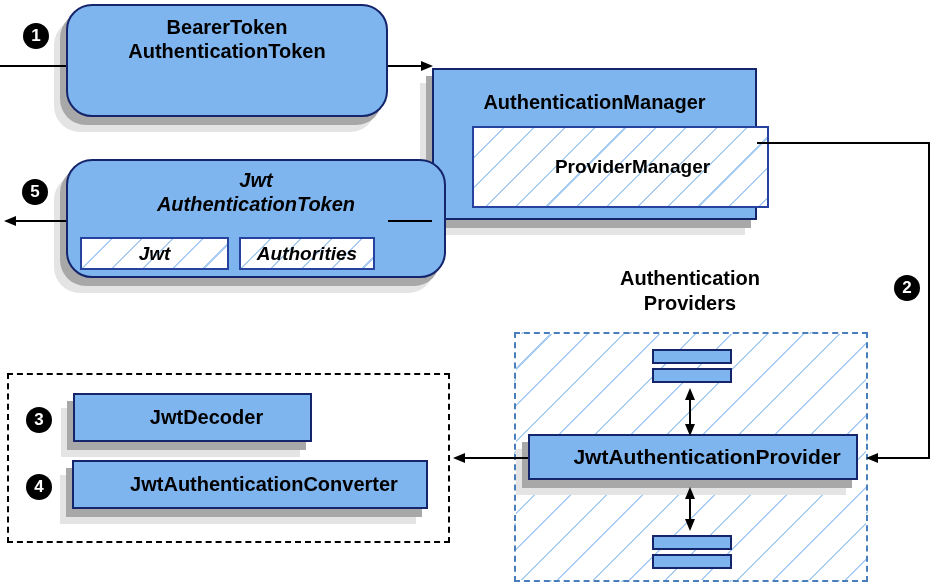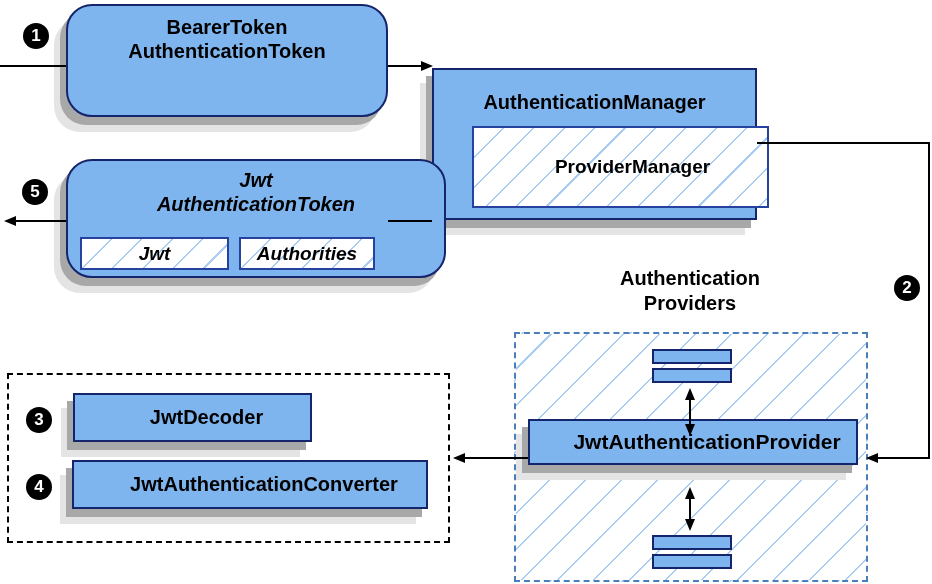--- a/index.html
+++ b/index.html
@@ -91,21 +91,21 @@
     <div>Providers</div>
   </div>
 
   <div class="group-hatched" style="left:514px;top:332px;width:354px;height:250px;"></div>
 
   <div class="bar" style="left:652px;top:349px;"></div>
   <div class="bar" style="left:652px;top:368px;"></div>
   <div class="bar" style="left:652px;top:535px;"></div>
   <div class="bar" style="left:652px;top:554px;"></div>
 
-  <div class="node flex-center" style="left:528px;top:419px;width:330px;height:46px;font-size:21px;">JwtAuthenticationProvider</div>
+  <div class="node flex-center" style="left:528px;top:434px;width:330px;height:46px;font-size:21px;">JwtAuthenticationProvider</div>
 
   <div class="group-dashed-black" style="left:7px;top:373px;width:443px;height:170px;"></div>
 
   <div class="node flex-center" style="left:73px;top:393px;width:239px;height:49px;font-size:20px;">JwtDecoder</div>
 
   <div class="node flex-center" style="left:72px;top:460px;width:356px;height:49px;font-size:20px;">JwtAuthenticationConverter</div>
 
   <svg class="connectors" width="932" height="584" viewBox="0 0 932 584">
     <defs>
       <marker id="ah" markerUnits="userSpaceOnUse" markerWidth="12" markerHeight="10" refX="2" refY="5" orient="auto-start-reverse">

